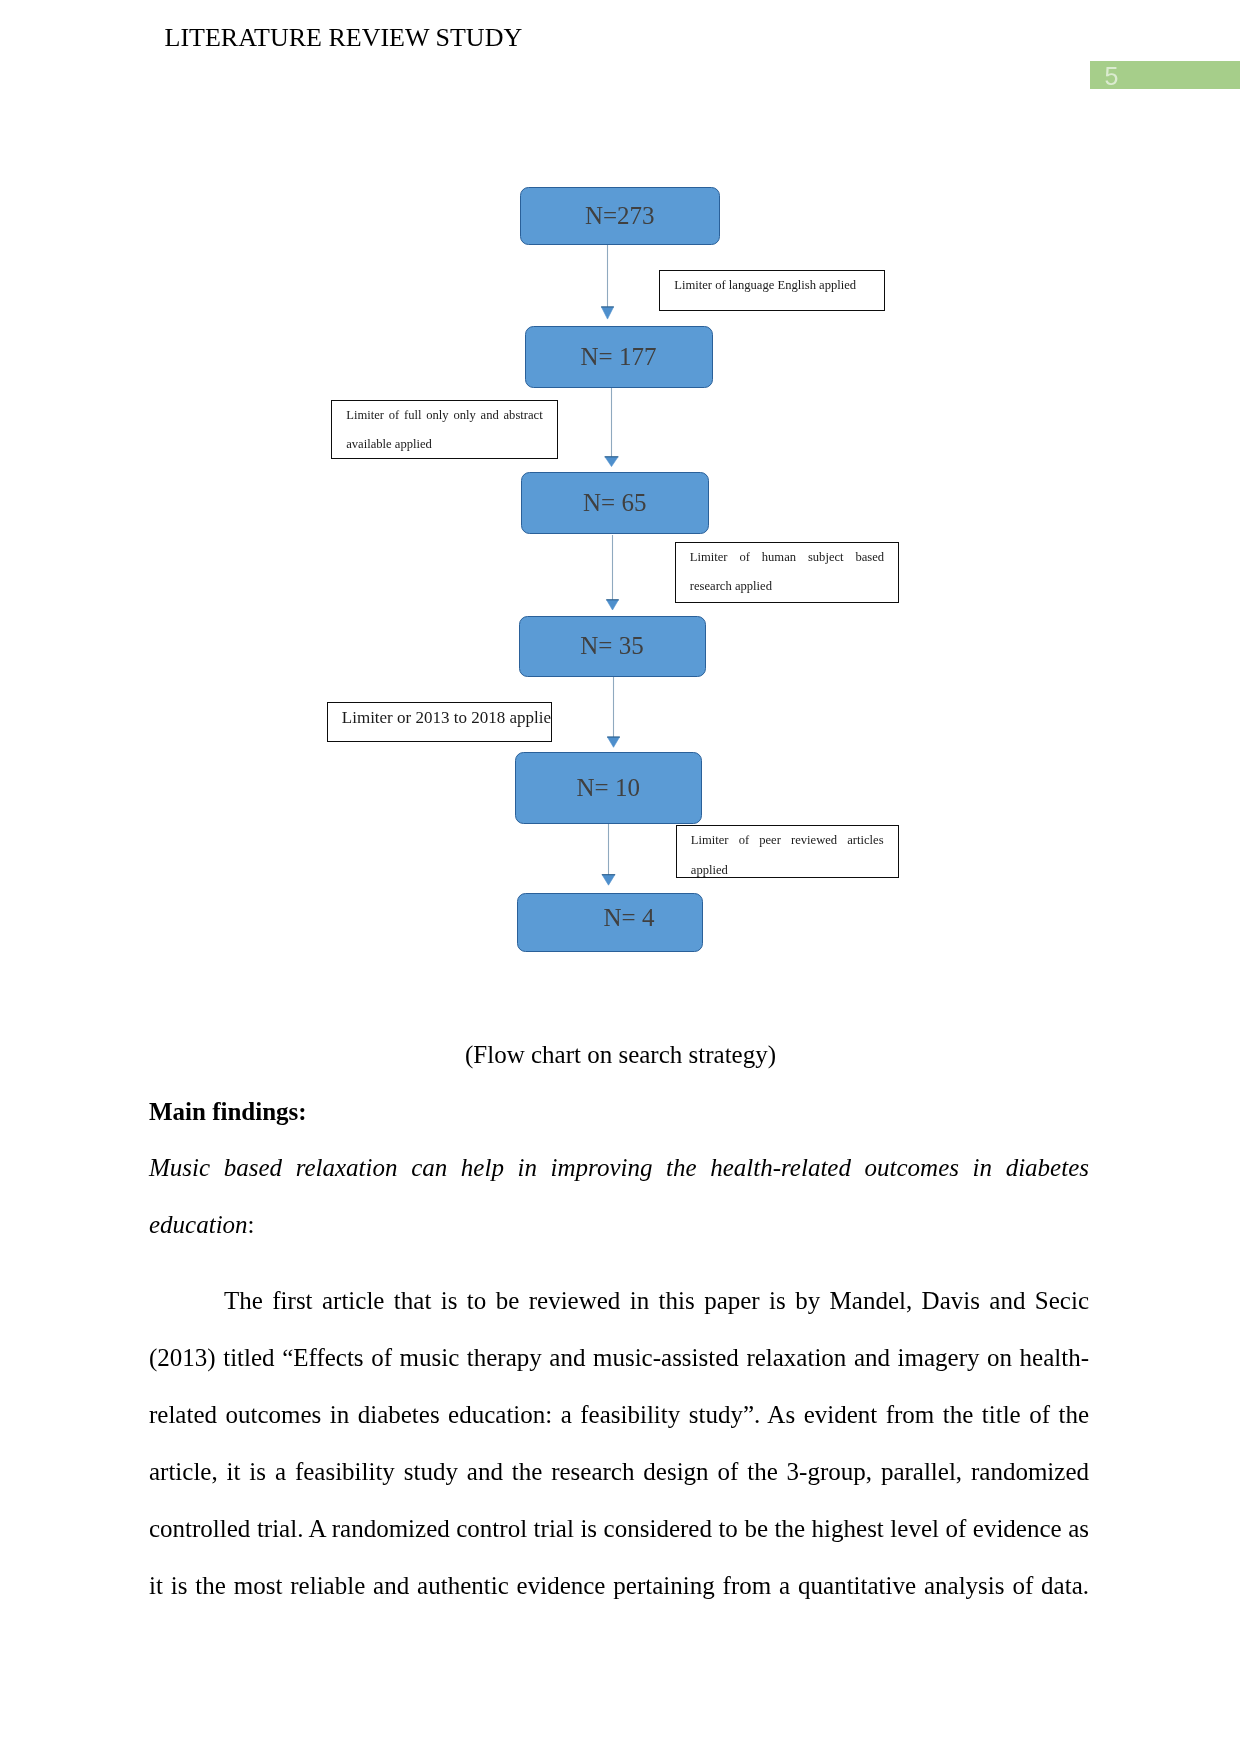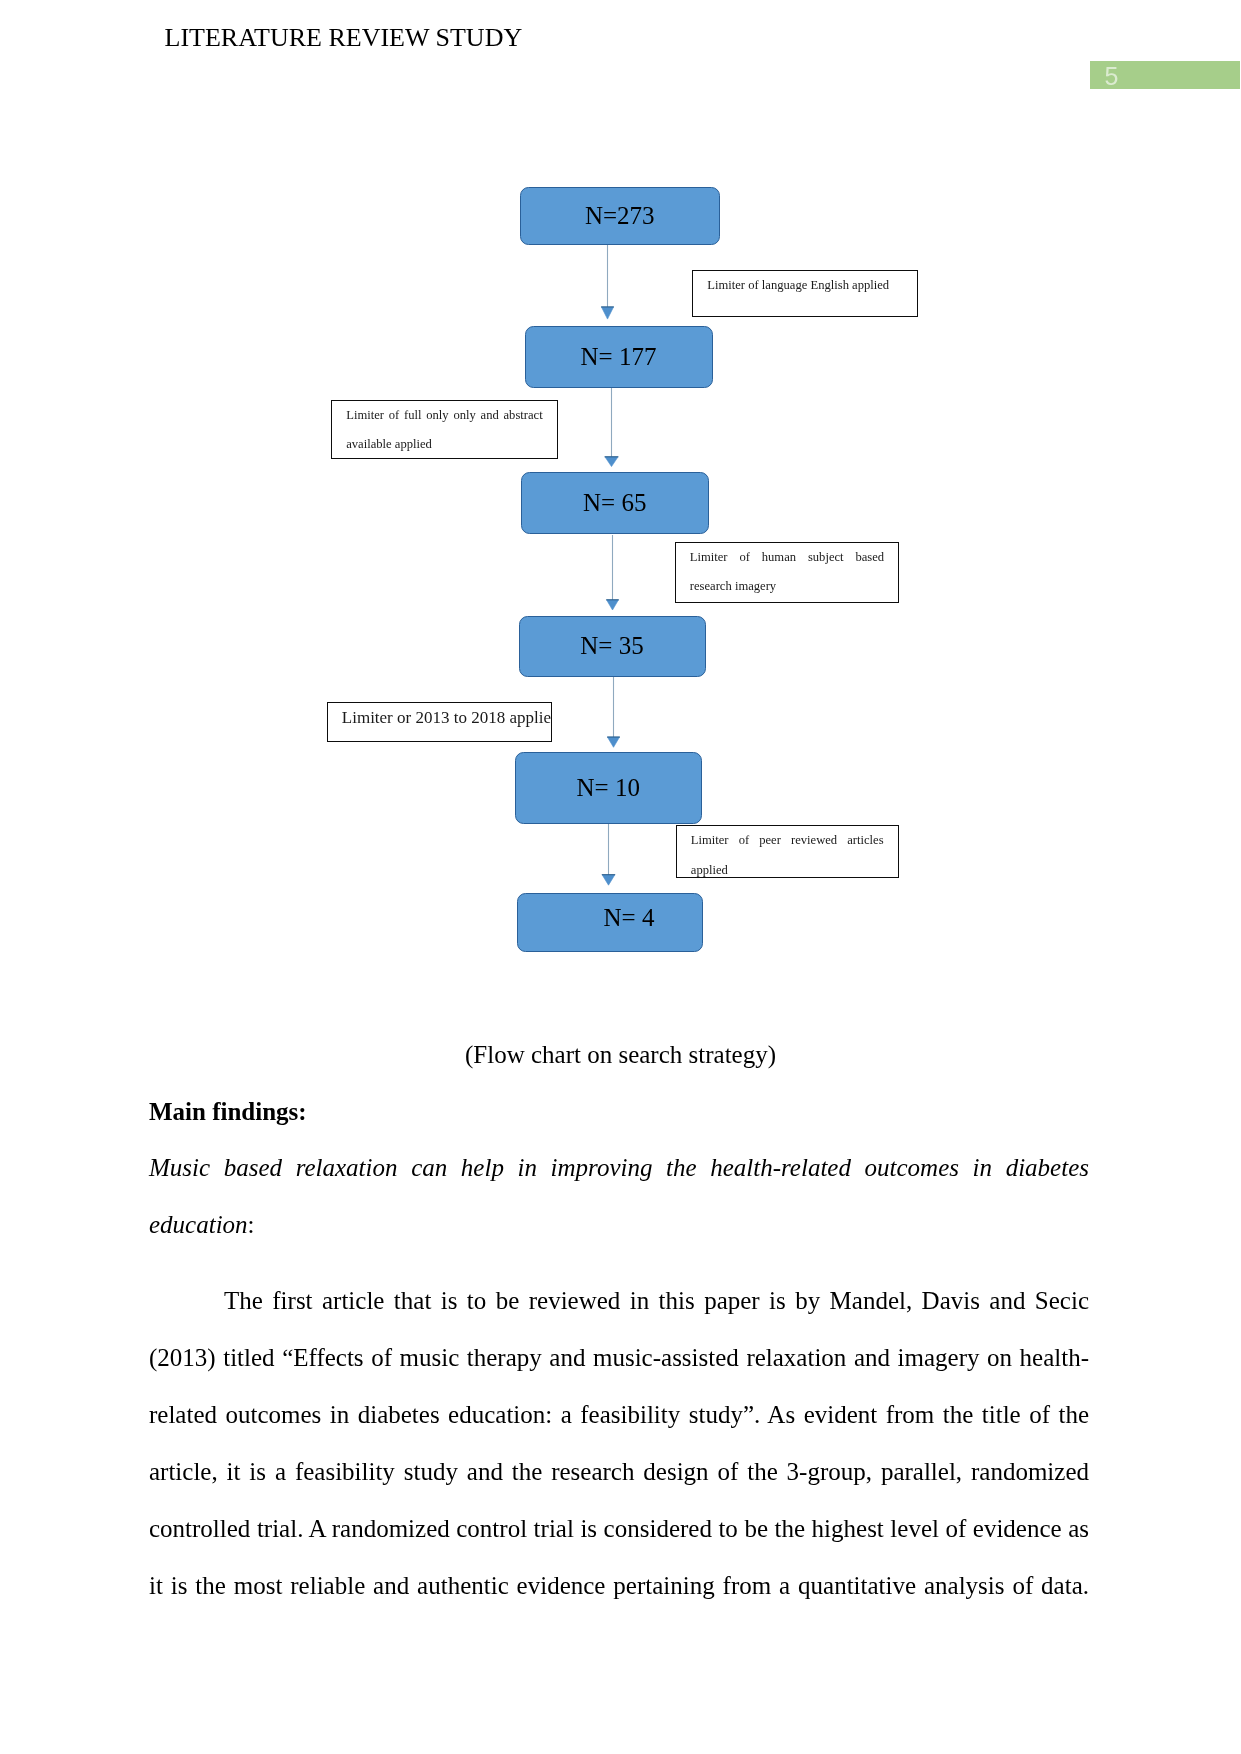--- a/index.html
+++ b/index.html
@@ -7,21 +7,21 @@
   .page{position:absolute;left:0;top:0;width:1241px;height:1754px;will-change:opacity;}
 
   
   #hdr-title{position:absolute;will-change:opacity;left:164.5px;top:22.7px;font-size:26px;color:#000;white-space:nowrap;}
   #page-badge{position:absolute;left:1090px;top:60.6px;width:149.5px;height:28px;background:#a6ce8a;}
   #page-badge .num{position:absolute;will-change:opacity;left:14.5px;top:2px;color:#ffffff;opacity:0.6;font-family:"Liberation Sans",sans-serif;font-size:25px;line-height:26px;}
 
   
   .flow-svg{position:absolute;left:0;top:0;}
   .nodebox{position:absolute;border:1.7px solid #2A6099;border-radius:8.5px;background:#5B9BD5;
-           color:#000000;font-size:25px;display:flex;align-items:center;justify-content:center;
+           color:#404040;font-size:25px;display:flex;align-items:center;justify-content:center;
            box-sizing:border-box;}
   .nodebox > span{will-change:opacity;}
   .limbox{position:absolute;border:1.4px solid #0d0d0d;background:#fff;box-sizing:border-box;
           font-size:12.6px;color:#1a1a1a;line-height:29.3px;overflow:hidden;}
   .limbox .inner{padding:0 14px 0 14px;will-change:opacity;}
   .limbox .inner span{display:block;white-space:nowrap;}
   .limbox.just .inner span:first-child{display:block;text-align:justify;text-align-last:justify;white-space:normal;}
 
   
   .caption{position:absolute;will-change:opacity;font-size:25px;color:#000;}
@@ -69,35 +69,35 @@
   <div class="nodebox" style="left:518.5px;top:615.5px;width:187px;height:61px;">
       <span>N= 35</span>
     </div>
   <div class="nodebox" style="left:514.5px;top:752px;width:187.5px;height:72px;">
       <span>N= 10</span>
     </div>
   <div class="nodebox" style="left:516.7px;top:892.5px;width:186.5px;height:59.3px;align-items:flex-start;padding-top:10px;padding-left:38px;">
       <span>N= 4</span>
     </div>
 
-  <div class="limbox" style="left:659.3px;top:270.3px;width:225.5px;height:47px;border-width:1.9px;margin-left:33px;">
+  <div class="limbox" style="left:659.3px;top:270.3px;width:225.5px;height:41px;border-width:1.9px;">
     <div class="inner">
         <span>Limiter of language English applied</span>
       </div>
   </div>
   <div class="limbox just" style="left:331.2px;top:399.5px;width:226.5px;height:59.5px;">
     <div class="inner">
         <span>Limiter of full only only and abstract</span>
         <span>available applied</span>
       </div>
   </div>
   <div class="limbox just" style="left:674.8px;top:541.9px;width:224.3px;height:61px;">
     <div class="inner">
         <span>Limiter of human subject based</span>
-        <span>research imagery</span>
+        <span>research applied</span>
       </div>
   </div>
   <div class="limbox" style="left:326.8px;top:701.5px;width:224.9px;height:40.5px;font-size:17px;">
     <div class="inner">
         <span>Limiter or 2013 to 2018 applied</span>
       </div>
   </div>
   <div class="limbox just" style="left:675.8px;top:825.4px;width:222.8px;height:52.6px;">
     <div class="inner">
         <span>Limiter of peer reviewed articles</span>

